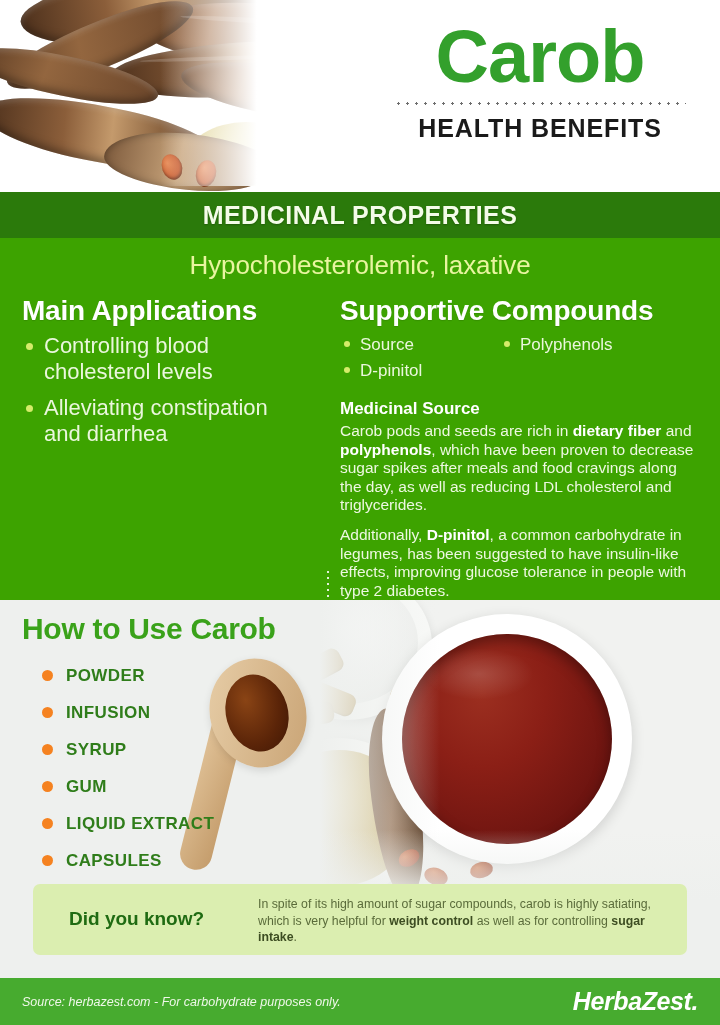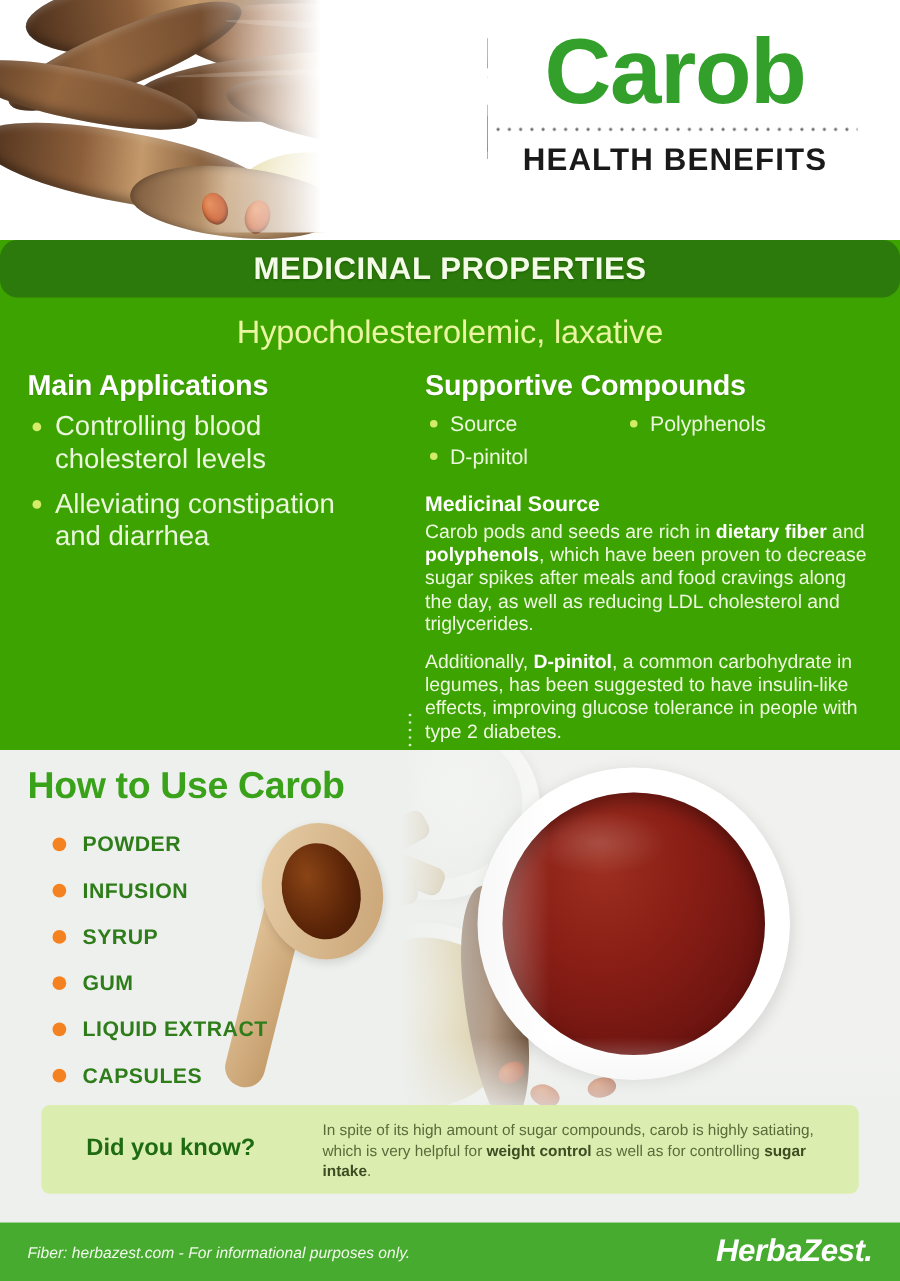--- a/index.html
+++ b/index.html
@@ -36,33 +36,33 @@
   .hero-title-wrap{position:absolute;left:380px;top:16px;width:320px;text-align:center;}
   .hero-title{font-size:74px;line-height:82px;font-weight:bold;color:#33a02c;letter-spacing:-1px;
       font-family:"Liberation Sans", sans-serif;}
   .dotline{margin:4px auto 0;width:292px;height:3px;
       background-image:radial-gradient(circle,#6d6d6d 1.1px,transparent 1.3px);
       background-size:9px 3px;background-repeat:repeat-x;}
   .hero-sub{margin-top:9px;font-size:25px;font-weight:bold;color:#1a1a1a;letter-spacing:.9px;}
 
   
   .med{position:absolute;left:0;top:192px;width:720px;height:408px;background:#3da300;}
-  .med-banner{height:46px;background:#2b7a0b;display:flex;align-items:center;justify-content:center;border-radius:14px;}
+  .med-banner{height:46px;background:#2b7a0b;display:flex;align-items:center;justify-content:center;}
   .med-banner-title{color:#f4fce8;font-size:25px;font-weight:bold;letter-spacing:.4px;
      text-shadow:0 1px 2px rgba(0,0,0,.25);}
   .med-sub{text-align:center;color:#e9f5a0;font-size:26px;font-weight:normal;padding-top:12px;letter-spacing:-.1px;}
 
   .cols{display:flex;padding:14px 0 0 0;position:relative;}
   .col-left{width:322px;padding:0 12px 0 22px;box-sizing:border-box;}
   .col-right{width:398px;padding:0 22px 0 18px;box-sizing:border-box;position:relative;}
   .vdiv{position:absolute;left:327px;top:288px;width:2px;height:296px;
      background-image:radial-gradient(circle,rgba(255,255,255,.85) 1px,transparent 1.2px);
      background-size:2px 6px;background-repeat:repeat-y;}
 
-  .h2{color:#ffffff;font-size:23px;font-weight:bold;margin:0 0 6px 0;letter-spacing:-.2px;
+  .h2{color:#ffffff;font-size:28px;font-weight:bold;margin:0 0 6px 0;letter-spacing:-.2px;
       text-shadow:0 1px 1px rgba(0,0,0,.12);}
   .ul{list-style:none;margin:0;padding:0;}
   .ul li{position:relative;padding-left:22px;color:#eaf7dc;font-size:22px;line-height:26px;margin-bottom:10px;}
   .ul li::before{content:"";position:absolute;left:4px;top:10px;width:7px;height:7px;border-radius:50%;background:#d5ec6a;}
 
   .compounds{display:flex;flex-wrap:wrap;margin:0;padding:0;list-style:none;}
   .compounds li{position:relative;padding-left:20px;color:#eaf7dc;font-size:17px;line-height:23px;
       width:140px;margin-bottom:3px;}
   .compounds li::before{content:"";position:absolute;left:4px;top:8px;width:6px;height:6px;border-radius:50%;background:#d5ec6a;}
 
@@ -219,17 +219,17 @@
       <li>CAPSULES</li>
     </ul>
   </div>
 
   <div class="dyk">
     <div class="dyk-title">Did you know?</div>
     <div class="dyk-text"><span>In spite of its high amount of sugar compounds, carob is highly satiating, which is very helpful for </span><b>weight control</b><span> as well as for controlling </span><b>sugar intake</b><span>.</span></div>
   </div>
 
   <div class="footer">
-    <span class="footer-src">Fiber: herbazest.com - For informational purposes only.</span>
+    <span class="footer-src">Source: herbazest.com - For carbohydrate purposes only.</span>
     <span class="footer-logo">HerbaZest.</span>
   </div>
 
 </div>
 
 </body></html>

